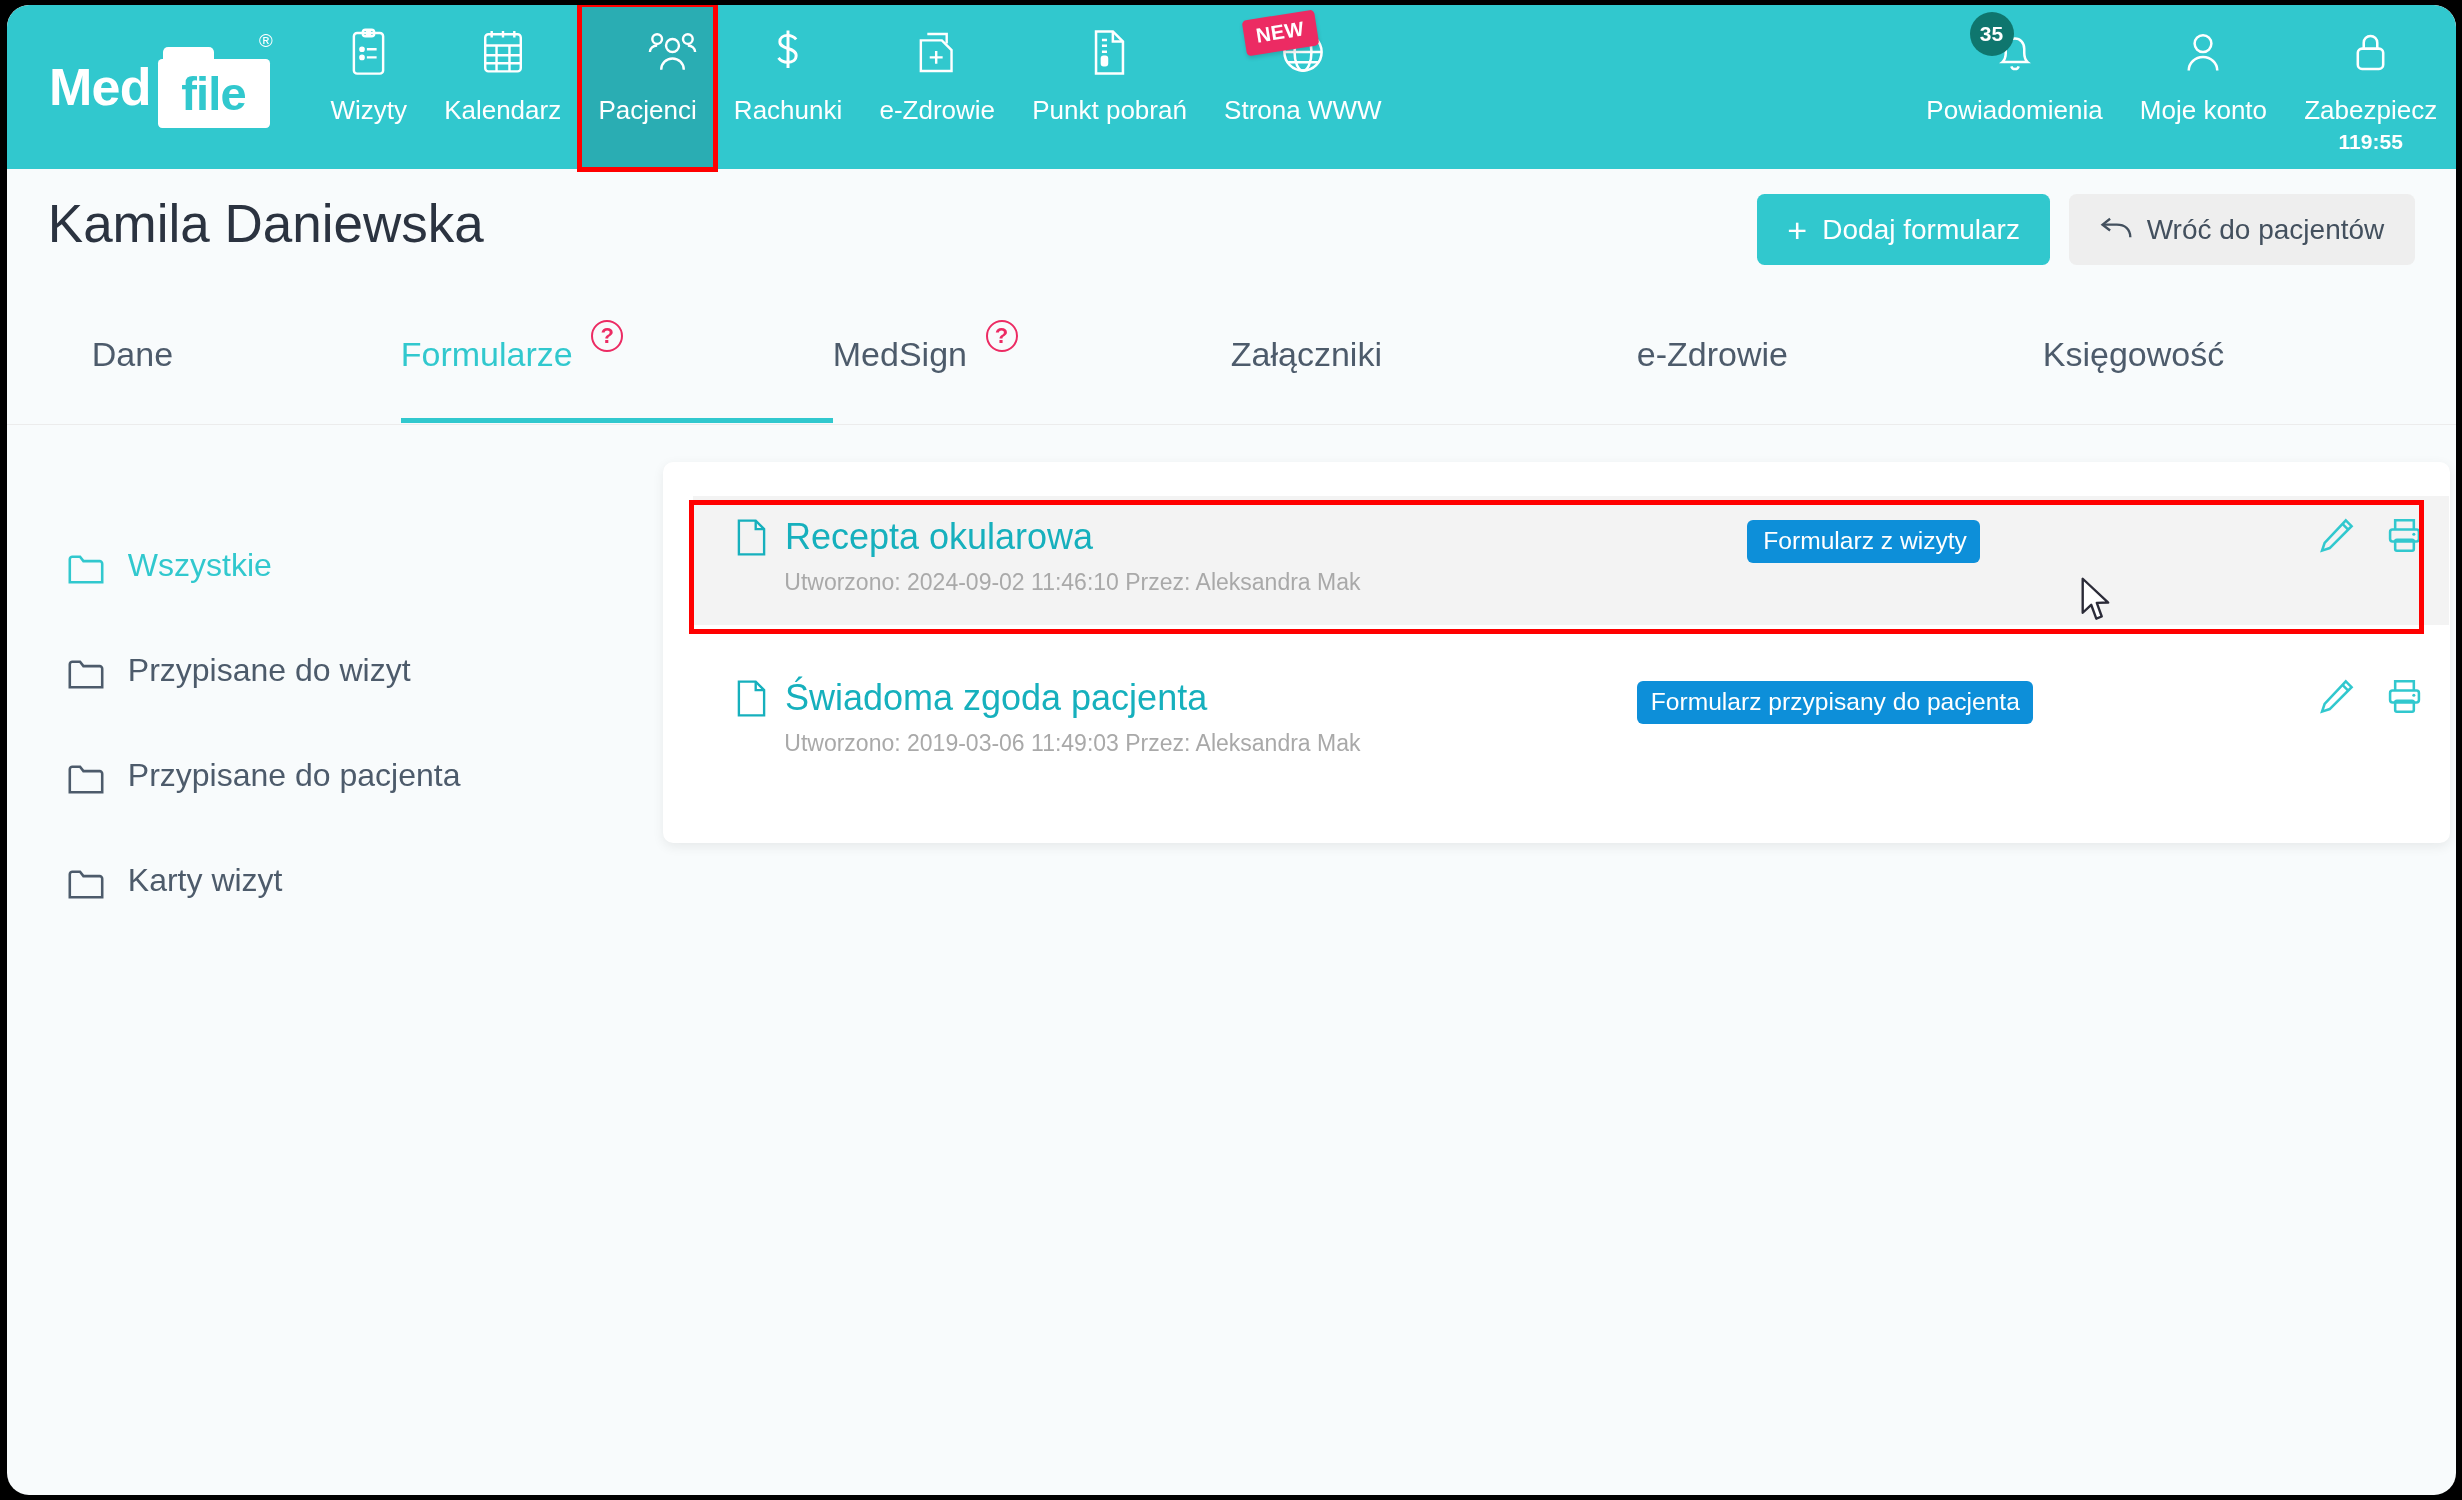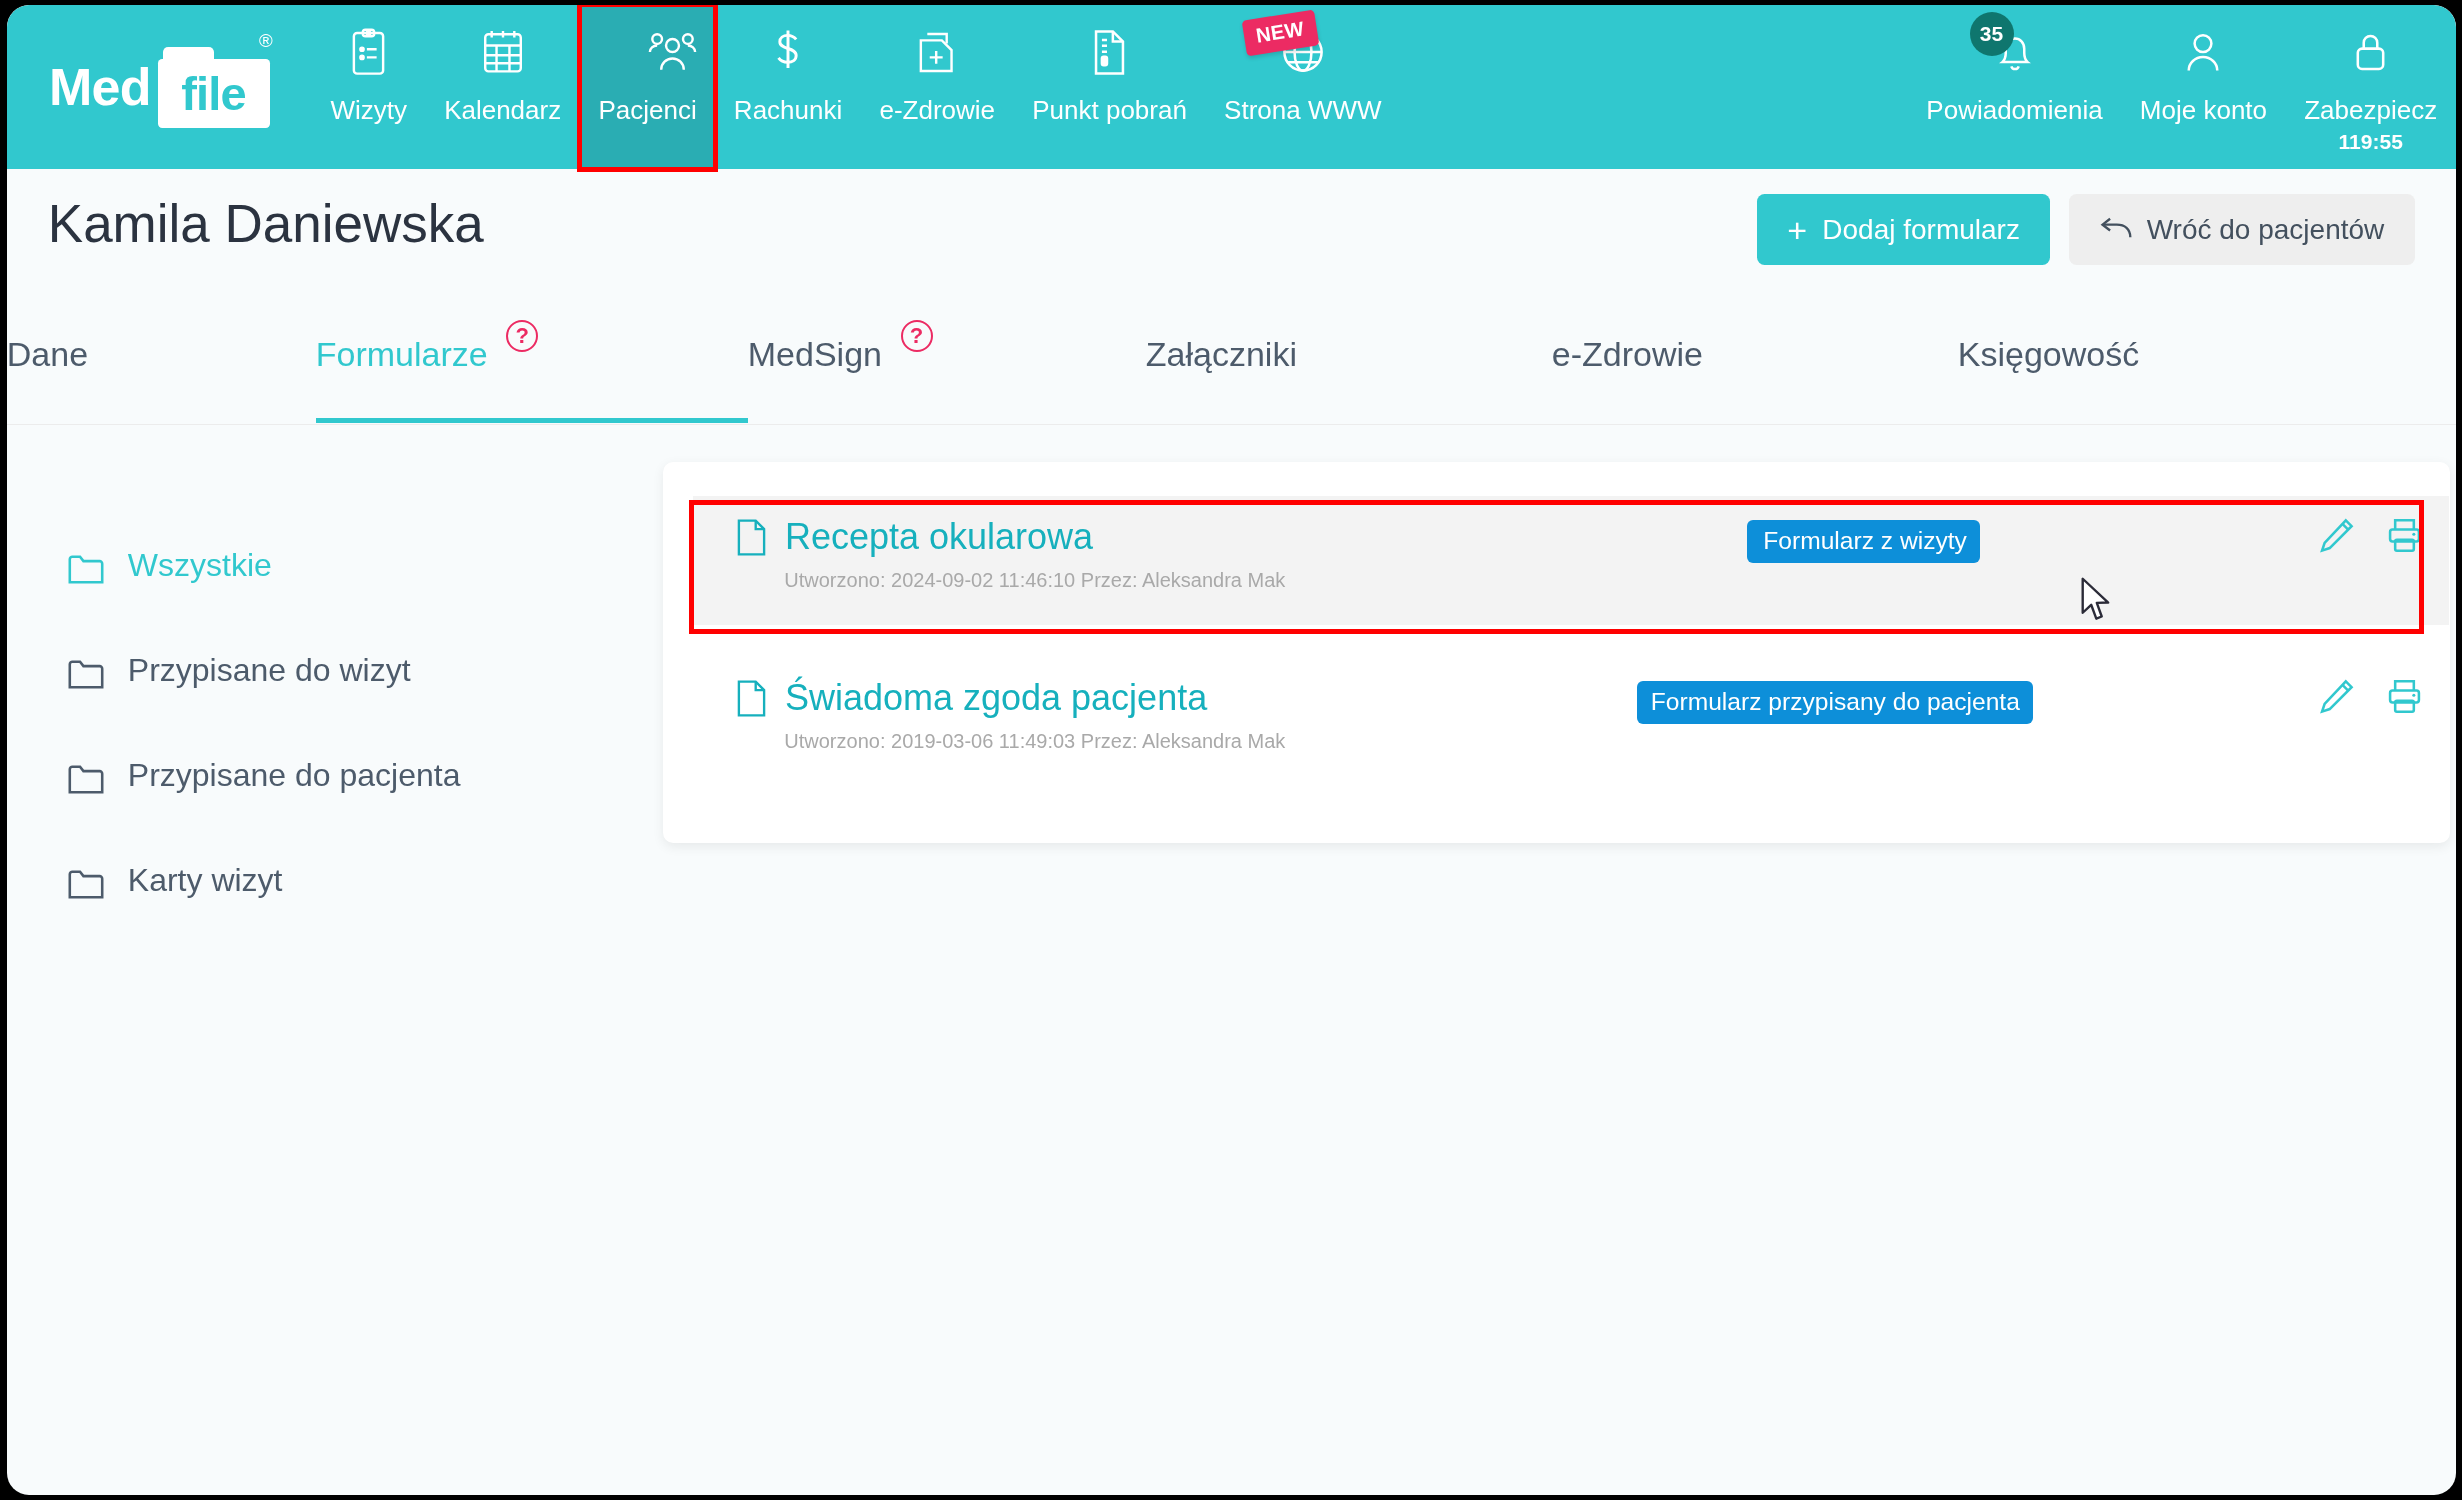--- a/index.html
+++ b/index.html
@@ -209,20 +209,21 @@
 
   
   #tabs {
     position: absolute;
     left: 0; top: 301px;
     width: 2449px;
     height: 119px;
     border-bottom: 1.7px solid #ececec;
     display: flex;
     align-items: flex-start;
+    padding-left: 85px;
   }
   .tab {
     position: relative;
     height: 117px;
     display: flex;
     align-items: flex-start;
     padding-top: 29px;
     cursor: pointer;
     white-space: nowrap;
   }
@@ -305,21 +306,21 @@
   .doc-ico { width: 29px; height: 37px; flex: 0 0 auto; }
   .fr-title {
     font-size: 36px;
     color: #16b0bd;
     cursor: pointer;
     white-space: nowrap;
   }
   .fr-meta {
     margin-top: 10.2px;
     margin-left: 47px;
-    font-size: 20px;
+    font-size: 23px;
     color: #a9a9a9;
     white-space: nowrap;
   }
   .tag {
     position: absolute;
     top: 24px;
     background: #0d8fd9;
     color: #ffffff;
     font-size: 24.6px;
     padding: 6.8px 13.5px 8.5px 13.5px;

